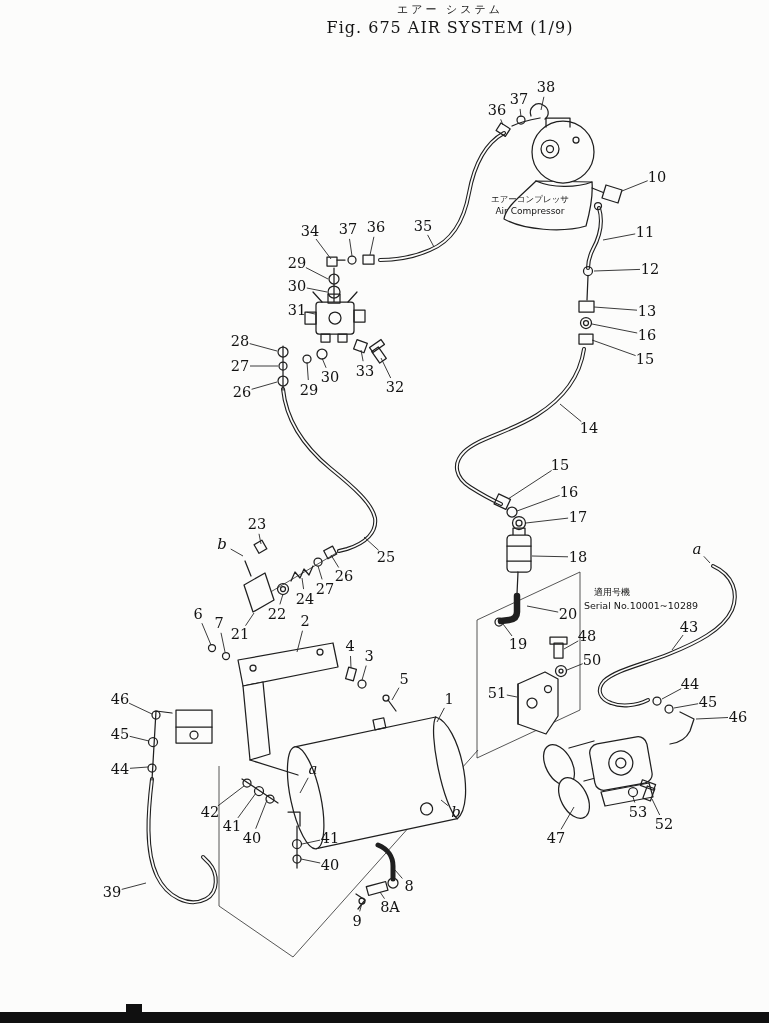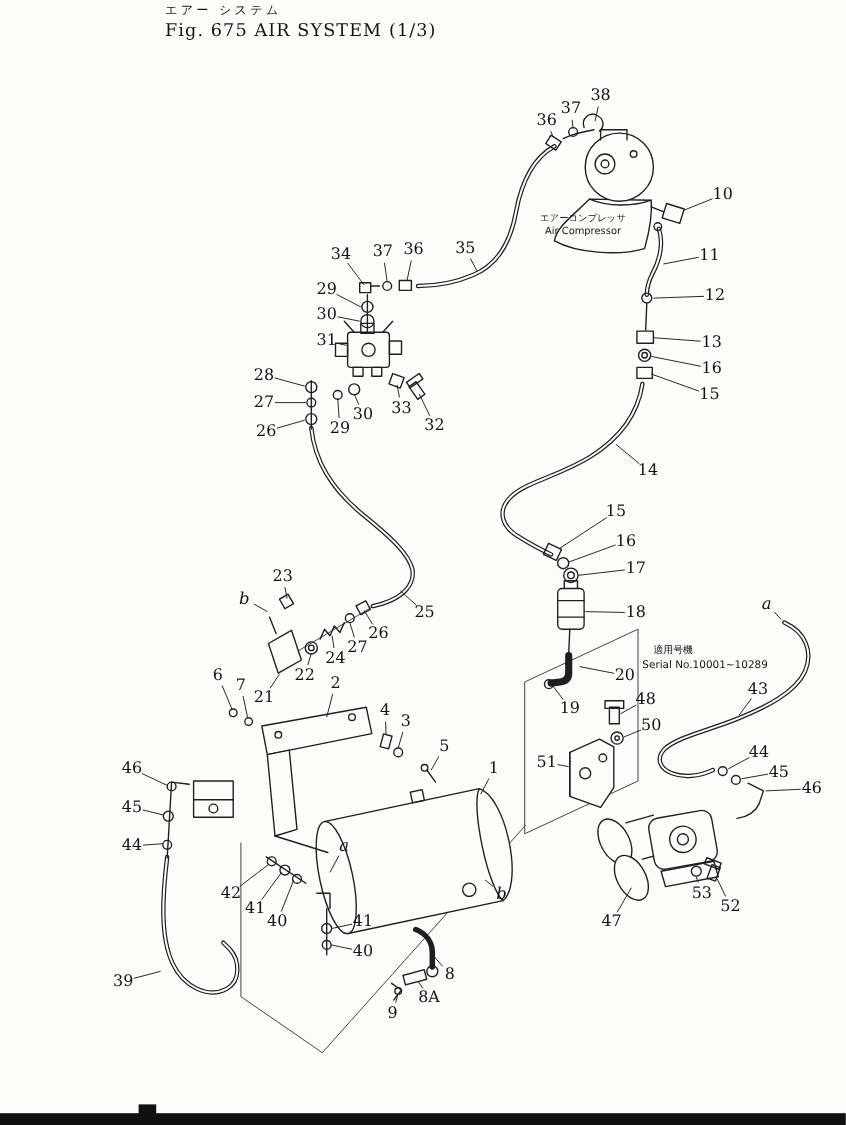--- a/index.html
+++ b/index.html
@@ -3,21 +3,21 @@
 <meta charset="utf-8">
 <style>
   html, body { margin: 0; padding: 0; }
   body {
     width: 769px; height: 1023px;
     background: #fcfcfb;
     font-family: "DejaVu Sans", sans-serif;
     overflow: hidden;
   }
   .page { position: relative; width: 769px; height: 1023px; background: #fcfcfb; overflow: hidden; }
-  .header { position: absolute; top: 2px; left: 150px; width: 600px; color: #141414; }
+  .header { position: absolute; top: 2px; left: 150px; width: 600px; text-align: center; color: #141414; }
   .title-jp { display: block; font-size: 11px; letter-spacing: 3px; font-family: "DejaVu Sans", sans-serif; }
   .title-en { display: block; font-size: 16px; letter-spacing: 1px; margin-top: 1px; font-family: "DejaVu Serif", serif; }
   svg { position: absolute; top: 0; left: 0; }
 
   .thin  { stroke: #2c2c2c; stroke-width: 0.8; fill: none; }
   .tube  { stroke: #1f1f1f; stroke-width: 4;   fill: none; stroke-linecap: round; }
   .tube-core { stroke: #fcfcfb; stroke-width: 1.8; fill: none; stroke-linecap: round; }
   .outline { stroke: #1f1f1f; fill: none; stroke-width: 1.25; stroke-linecap: round; stroke-linejoin: round; }
   .part { fill: #fcfcfb; }
   .pipe   { stroke-width: 6.5; fill: none; }
@@ -37,21 +37,21 @@
   }
   .scan-border { position: absolute; background: #101010; }
 </style>
 </head>
 <body>
 
 <div class="page">
 
   <div class="header">
     <span class="title-jp">エアー システム</span>
-    <span class="title-en">Fig. 675 AIR SYSTEM (1/3)</span>
+    <span class="title-en">Fig. 675 AIR SYSTEM (1/9)</span>
   </div>
 
   <svg id="diagram-svg" width="769" height="1023" viewBox="0 0 769 1023">
 
     <g class="thin">
       <path d="M219 766 L219 906 L293 957 L478 750"></path>
       <path d="M477 620 L580 572 L580 710 L477 758 Z"></path>
       <path d="M252 603 L338 552"></path>
     </g>
 

